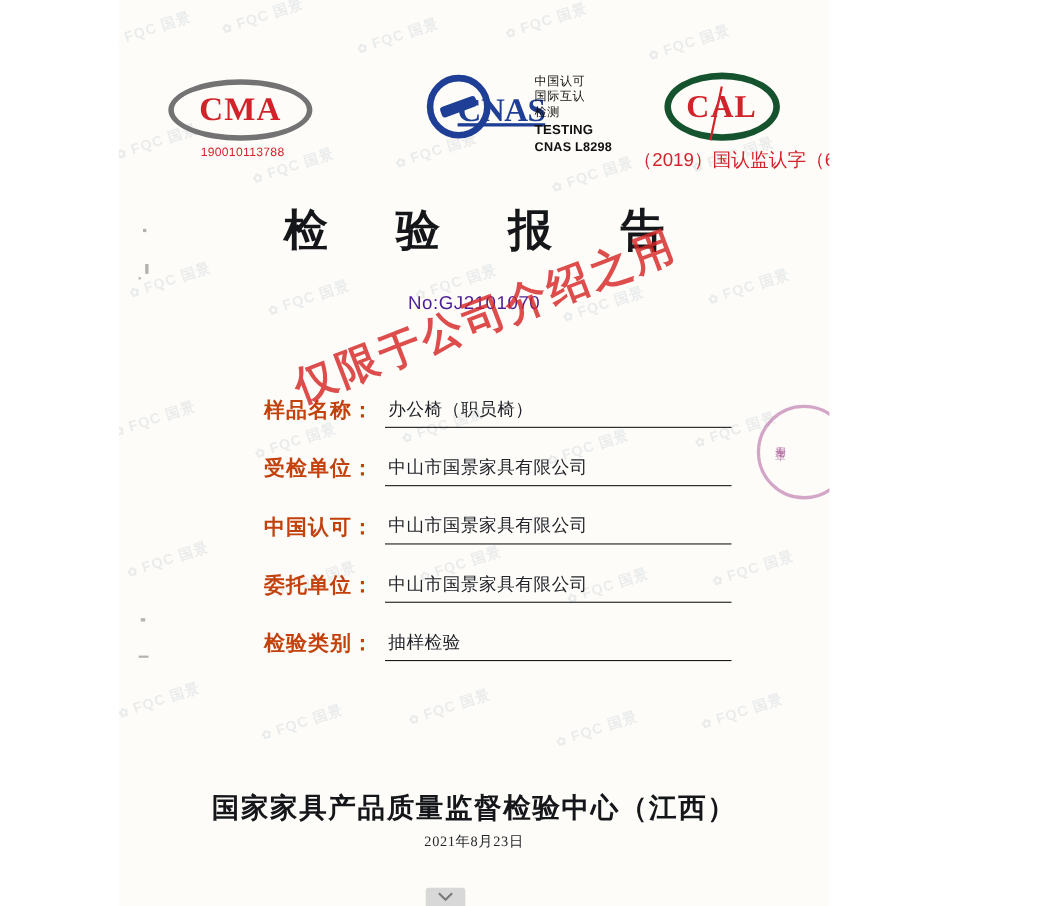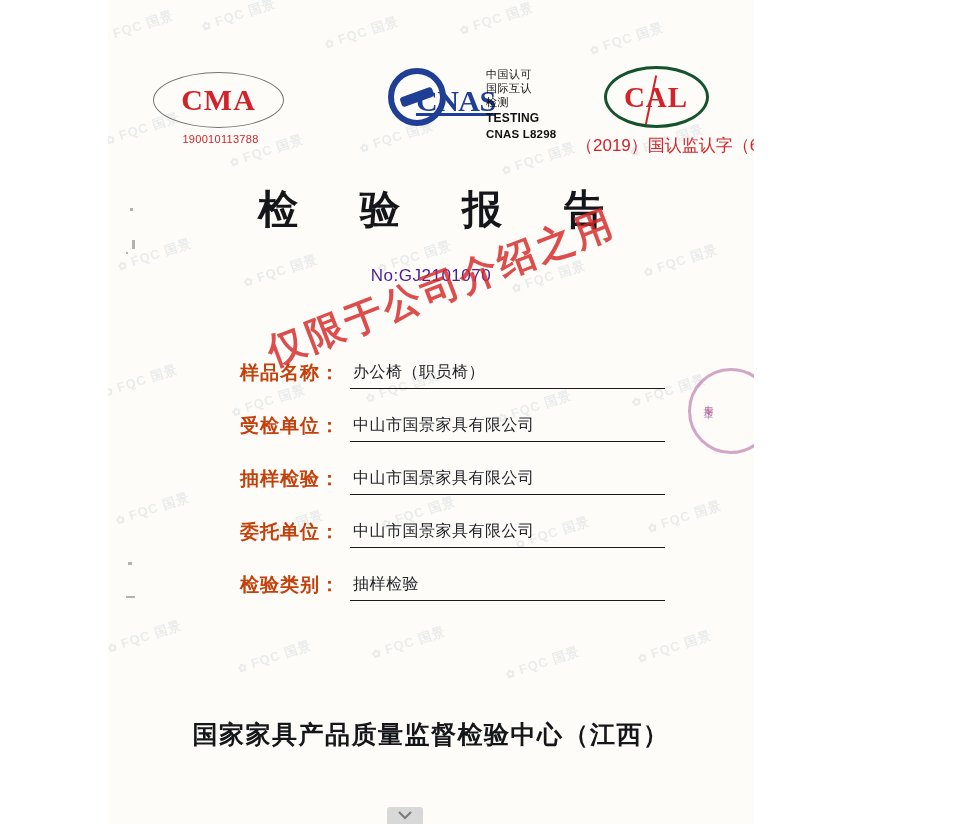--- a/index.html
+++ b/index.html
@@ -63,21 +63,21 @@
   .logo-cma {
     position: absolute;
     left: 45px;
     top: 10px;
     width: 135px;
     text-align: center;
   }
   .cma-oval {
     width: 131px;
     height: 56px;
-    border: 1px solid #737373;
+    border: 5px solid #737373;
     border-radius: 50%;
     box-sizing: border-box;
     display: flex;
     align-items: center;
     justify-content: center;
   }
   .cma-text {
     font-family: "Liberation Serif", serif;
     font-weight: bold;
     font-size: 30px;
@@ -205,21 +205,21 @@
     position: absolute;
     left: 468px;
     top: 4px;
     width: 160px;
     text-align: center;
   }
   .cal-oval {
     width: 105px;
     height: 62px;
     margin: 0 auto;
-    border: 3px solid #14532d;
+    border: 6px solid #14532d;
     border-radius: 50%;
     box-sizing: border-box;
     position: relative;
     display: flex;
     align-items: center;
     justify-content: center;
   }
   .cal-oval .cal-text {
     font-family: "Liberation Serif", serif;
     font-weight: bold;
@@ -489,21 +489,21 @@
         <div class="field-rule"></div>
       </div>
 
       <div class="field-row">
         <div class="field-label">受检单位：</div>
         <div class="field-value">中山市国景家具有限公司</div>
         <div class="field-rule"></div>
       </div>
 
       <div class="field-row">
-        <div class="field-label">抽样检验：</div>
+        <div class="field-label">中国认可：</div>
         <div class="field-value">中山市国景家具有限公司</div>
         <div class="field-rule"></div>
       </div>
 
       <div class="field-row">
         <div class="field-label">委托单位：</div>
         <div class="field-value">中山市国景家具有限公司</div>
         <div class="field-rule"></div>
       </div>
 
@@ -515,20 +515,21 @@
 
     </div>
 
     <div class="red-stamp">仅限于公司介绍之用</div>
 
     <div class="edge-seal">
       <span>专用章</span>
     </div>
 
     <div class="institute">国家家具产品质量监督检验中心（江西）</div>
+    <div class="issue-date">2021年8月23日</div>
 
     <div class="scroll-chevron">
       <svg width="14" height="9" viewBox="0 0 14 9" aria-hidden="true">
         <path d="M1 1 L7 7 L13 1" fill="none" stroke="#7a7a7a" stroke-width="2"></path>
       </svg>
     </div>
 
   </div>
 </div>
 

